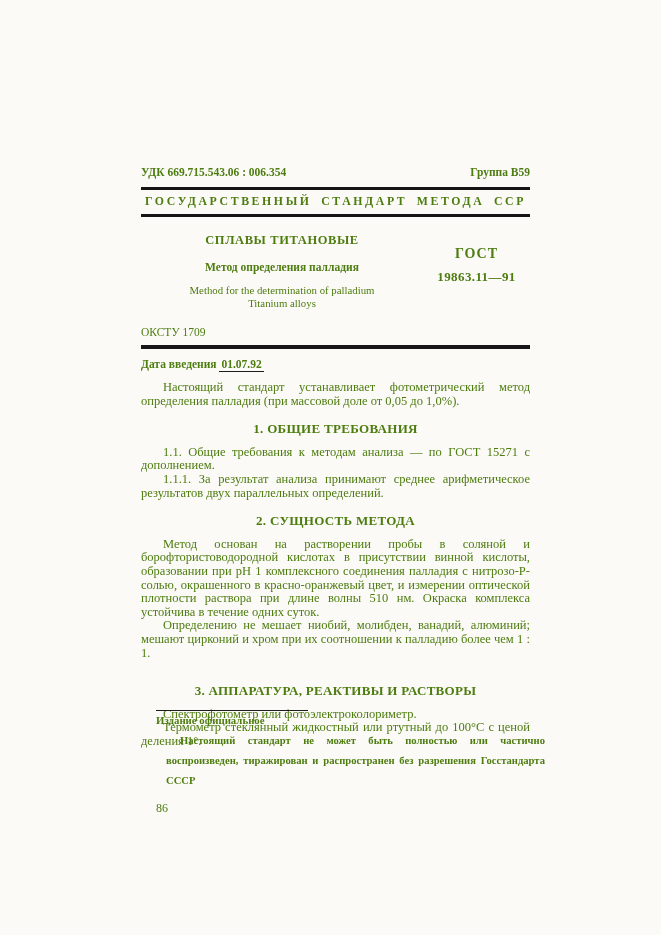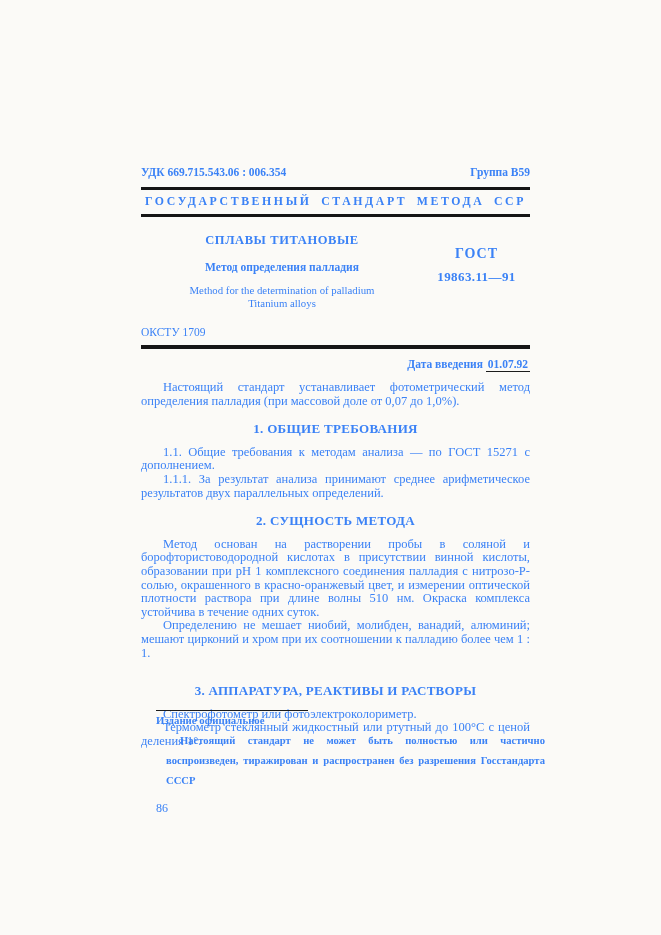--- a/index.html
+++ b/index.html
@@ -1,39 +1,39 @@
 <!DOCTYPE html>
 <html lang="ru"><head>
 <meta charset="utf-8">
 <style>
   html, body { margin: 0; padding: 0; }
   body { background: #e9e9e7; }
   .page {
     width: 661px; height: 935px; margin: 0 auto; position: relative;
-    background: #fbfaf7; color: #3b82f6; overflow: hidden;
+    background: #fbfaf7; color: #4d7c0f; overflow: hidden;
     font-family: "Liberation Serif", "DejaVu Serif", serif;
   }
   .content { position: absolute; left: 141px; top: 166px; width: 389px; }
   .head-row { display: flex; justify-content: space-between; font-size: 11.5px; font-weight: bold; }
   .banner {
     margin-top: 9px; border-top: 3px solid #151515; border-bottom: 3px solid #151515;
     padding: 4px 0 5px; text-align: center; font-weight: bold; font-size: 11.8px;
     letter-spacing: 2.6px; word-spacing: 4px; white-space: nowrap;
   }
   .title-row { display: flex; margin-top: 16px; justify-content: flex-end; }
   .title-left { width: 282px; text-align: center; }
   .title-main { font-weight: bold; font-size: 12.5px; letter-spacing: 0.6px; }
   .title-sub { font-weight: bold; font-size: 11.5px; margin-top: 13px; }
   .title-en { font-size: 10.8px; margin-top: 11px; line-height: 13px; }
   .title-right { flex: 1; text-align: center; padding-top: 13px; }
   .gost-word { font-weight: bold; font-size: 14px; letter-spacing: 1px; }
   .gost-num { font-weight: bold; font-size: 13px; margin-top: 7px; letter-spacing: 0.4px; }
   .okstu { margin-top: 16px; font-size: 11.5px; }
   .rule-thick { margin-top: 7px; height: 4px; background: #161616; }
-  .date-line { margin-top: 9px; text-align: right; font-size: 11.5px; font-weight: bold; }
+  .date-line { margin-top: 9px; font-size: 11.5px; font-weight: bold; }
   .date-value { border-bottom: 1px solid #1c1c1c; padding: 0 2px 1px; }
   .body-text { font-size: 12.5px; line-height: 13.6px; text-align: justify; }
   .para { text-indent: 22px; margin: 0; }
   .intro { margin-top: 11px; }
   .section-heading {
     text-align: center; font-weight: bold; font-size: 13px;
     margin: 14px 0 10px; letter-spacing: 0.3px;
   }
   .section-heading.extra { margin-top: 24px; }
   .footer { position: absolute; left: 141px; top: 710px; width: 389px; margin-left: 15px; }
@@ -76,21 +76,21 @@
     <div class="okstu">ОКСТУ 1709</div>
 
     <div class="rule-thick"></div>
 
     <div class="date-line">
       <span>Дата введения</span>
       <span class="date-value">01.07.92</span>
     </div>
 
     <div class="body-text">
-      <p class="para intro">Настоящий стандарт устанавливает фотометрический метод определения палладия (при массовой доле от 0,07 до 1,0%).</p>
+      <p class="para intro">Настоящий стандарт устанавливает фотометрический метод определения палладия (при массовой доле от 0,05 до 1,0%).</p>
 
       <div class="section-heading">1. ОБЩИЕ ТРЕБОВАНИЯ</div>
       <p class="para">1.1. Общие требования к методам анализа — по ГОСТ 15271 с дополнением.</p>
       <p class="para">1.1.1. За результат анализа принимают среднее арифметическое результатов двух параллельных определений.</p>
 
       <div class="section-heading">2. СУЩНОСТЬ МЕТОДА</div>
       <p class="para">Метод основан на растворении пробы в соляной и борофтористоводородной кислотах в присутствии винной кислоты, образовании при рН 1 комплексного соединения палладия с нитрозо-Р-солью, окрашенного в красно-оранжевый цвет, и измерении оптической плотности раствора при длине волны 510 нм. Окраска комплекса устойчива в течение одних суток.</p>
       <p class="para">Определению не мешает ниобий, молибден, ванадий, алюминий; мешают цирконий и хром при их соотношении к палладию более чем 1 : 1.</p>
 
       <div class="section-heading extra">3. АППАРАТУРА, РЕАКТИВЫ И РАСТВОРЫ</div>

